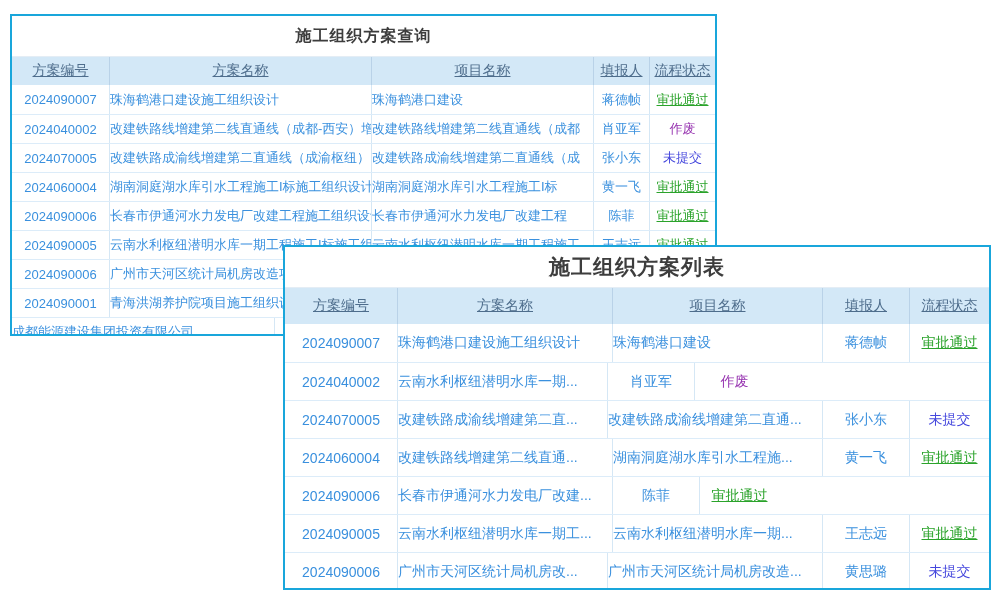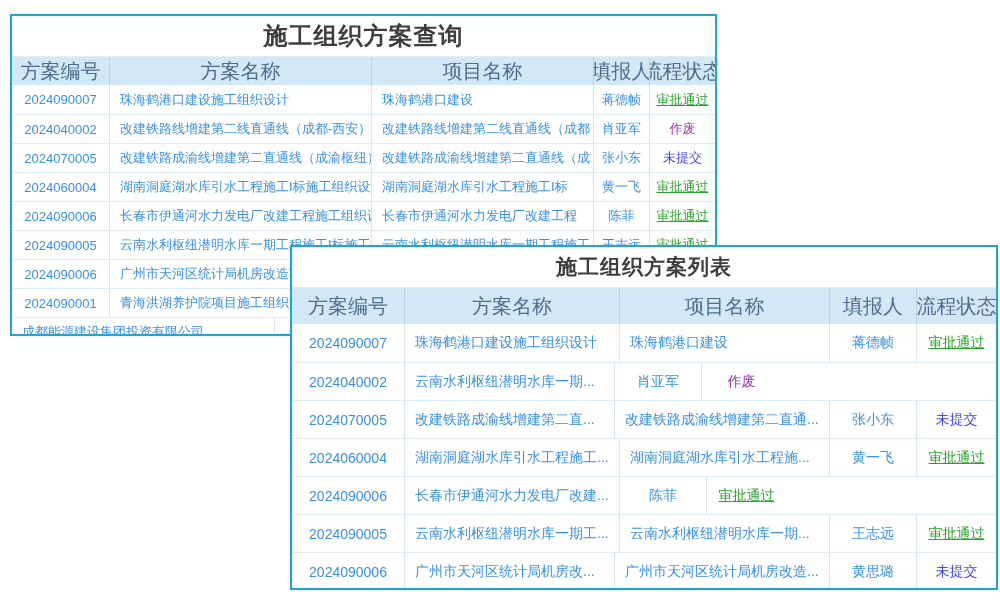--- a/index.html
+++ b/index.html
@@ -6,48 +6,48 @@
   body{
     width:1000px;height:600px;position:relative;overflow:hidden;
     background:#ffffff;
     font-family:"Liberation Sans","DejaVu Sans",sans-serif;
   }
   .panel{
     position:absolute;background:#ffffff;
     border:2px solid #19a6db;box-sizing:border-box;overflow:hidden;
   }
   .panel-q{left:10px;top:14px;width:707px;height:322px;z-index:1;}
-  .panel-l{left:290px;top:245px;width:708px;height:345px;z-index:2;}
+  .panel-l{left:283px;top:245px;width:708px;height:345px;z-index:2;}
   .panel-title{
     display:flex;align-items:center;justify-content:center;
     font-weight:bold;color:#3d3d3d;letter-spacing:1px;
   }
-  .panel-q .panel-title{height:40px;font-size:24px;}
+  .panel-q .panel-title{height:40px;font-size:16px;}
   .panel-l .panel-title{height:40px;font-size:21px;}
   .thead{display:flex;background:#d3e8f7;border-top:1px solid #e4edf5;box-sizing:border-box;}
   .panel-q .thead{height:29px;}
   .panel-l .thead{height:37px;}
   .th{
     display:flex;align-items:center;justify-content:center;
-    color:#4e6d8c;font-size:20px;box-sizing:border-box;overflow:hidden;white-space:nowrap;
+    color:#4e6d8c;font-size:14px;box-sizing:border-box;overflow:hidden;white-space:nowrap;text-decoration:underline;
   }
   .th + .th{border-left:1px solid #b9d2e8;}
   .tr{display:flex;border-top:1px solid #dcecf9;box-sizing:border-box;}
   .tr:first-child{border-top:none;}
   .panel-q .tr{height:29px;}
   .panel-l .tr{height:38px;}
   .td{
     display:flex;align-items:center;
     color:#3a90de;box-sizing:border-box;overflow:hidden;white-space:nowrap;
   }
   .panel-q .td{font-size:13px;}
   .panel-l .td{font-size:14px;}
   .td + .td{border-left:1px solid #d5e7f5;}
   .td.center{justify-content:center;}
-  .td.left{justify-content:flex-start;padding-left:10px;padding-right:2px;}
+  .td.left{justify-content:flex-start;padding-right:2px;}
   
   .panel-q .c0{width:97px;}  .panel-q .c1{width:262px;} .panel-q .c2{width:222px;}
   .panel-q .c3{width:56px;}  .panel-q .c4{width:66px;}
   
   .panel-l .c0{width:112px;} .panel-l .c1{width:215px;} .panel-l .c2{width:210px;}
   .panel-l .c3{width:87px;}  .panel-l .c4{width:80px;}
   
   .st-approved{color:#2ba32b;text-decoration:underline;}
   .st-void{color:#9633b0;}
   .st-unsubmitted{color:#4547dd;}
@@ -155,21 +155,21 @@
       </div>
       <div class="tr">
         <div class="td c0 center">2024070005</div>
         <div class="td c2 left">改建铁路成渝线增建第二直...</div>
         <div class="td c1 left">改建铁路成渝线增建第二直通...</div>
         <div class="td c3 center">张小东</div>
         <div class="td c4 center st-unsubmitted">未提交</div>
       </div>
       <div class="tr">
         <div class="td c0 center">2024060004</div>
-        <div class="td c1 left">湖南洞庭湖水库引水工程施工...</div>
+        <div class="td c1 left">改建铁路线增建第二线直通...</div>
         <div class="td c2 left">湖南洞庭湖水库引水工程施...</div>
         <div class="td c3 center">黄一飞</div>
         <div class="td c4 center st-approved">审批通过</div>
       </div>
       <div class="tr">
         <div class="td c0 center">2024090006</div>
         <div class="td c1 left">长春市伊通河水力发电厂改建...</div>
         <div class="td c3 center">陈菲</div>
         <div class="td c4 center st-approved">审批通过</div>
       </div>

